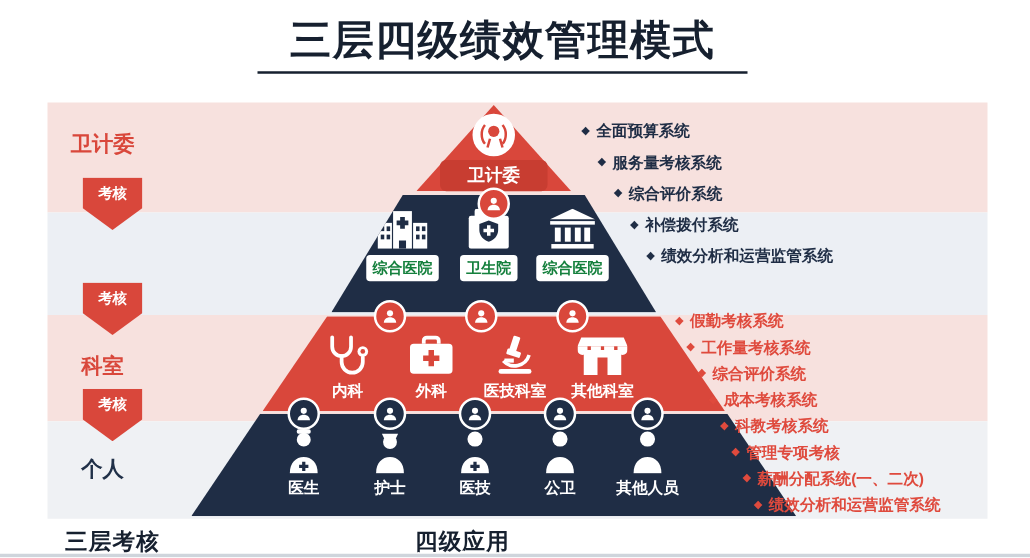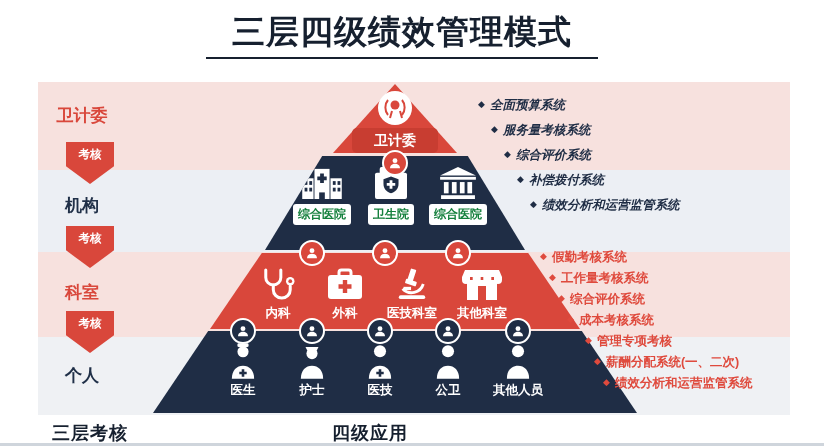--- a/index.html
+++ b/index.html
@@ -47,21 +47,21 @@
   .dept{position:absolute;top:15px;width:66px;text-align:center;}
   .dept-label{font-size:12.5px;font-weight:bold;color:#fff;margin-top:5px;white-space:nowrap;}
 
   .person{position:absolute;top:12px;width:64px;text-align:center;}
   .person-label{font-size:12.5px;font-weight:bold;color:#fff;margin-top:3px;white-space:nowrap;}
 
   
   .sys-list{position:absolute;list-style:none;margin:0;padding:0;}
   .sys-list li{white-space:nowrap;font-weight:bold;}
   .sys-list li::before{content:"◆";font-size:9px;margin-right:5px;vertical-align:2px;}
-  .sys1{left:478px;top:92px;font-style:italic;}
+  .sys1{left:465px;top:92px;}
   .sys1 li{line-height:24px;font-size:12.5px;color:#1f2d45;}
   .sys2{left:540px;top:246px;}
   .sys2 li{line-height:20px;font-size:12.5px;color:#df4a3d;}
 
   
   .footer-label{position:absolute;top:421px;font-size:18px;font-weight:bold;color:#16202f;letter-spacing:1px;}
   .footer-label.f1{left:52px;} .footer-label.f2{left:332px;}
   .bottom-line{position:absolute;left:0;bottom:0;width:100%;height:3px;background:#cfd5dc;}
 
   svg{display:block;margin:0 auto;}
@@ -73,21 +73,20 @@
 
   <div class="title">三层四级绩效管理模式</div>
   <div class="title-underline"></div>
 
   <div class="band b1"></div>
   <div class="band b2"></div>
   <div class="band b3"></div>
   <div class="band b4"></div>
 
   <div class="tier-label red" style="top:104px;">卫计委</div>
-  <div class="tier-label navy" style="top:194px;">机构</div>
   <div class="tier-label red" style="top:281px;">科室</div>
   <div class="tier-label navy" style="top:364px;">个人</div>
 
   <div class="assess-arrow" style="top:142px;">考核</div>
   <div class="assess-arrow" style="top:226px;">考核</div>
   <div class="assess-arrow" style="top:311px;">考核</div>
 
   <div class="pyr l1"></div>
   <div class="apex-badge">
     <svg width="36" height="36" viewBox="0 0 36 36">
@@ -311,20 +310,21 @@
     <li style="margin-left:26px;">综合评价系统</li>
     <li style="margin-left:39px;">补偿拨付系统</li>
     <li style="margin-left:52px;">绩效分析和运营监管系统</li>
   </ul>
 
   <ul class="sys-list sys2">
     <li style="margin-left:0px;">假勤考核系统</li>
     <li style="margin-left:9px;">工作量考核系统</li>
     <li style="margin-left:18px;">综合评价系统</li>
     <li style="margin-left:27px;">成本考核系统</li>
+    <li style="margin-left:36px;">科教考核系统</li>
     <li style="margin-left:45px;">管理专项考核</li>
     <li style="margin-left:54px;">薪酬分配系统(一、二次)</li>
     <li style="margin-left:63px;">绩效分析和运营监管系统</li>
   </ul>
 
   <div class="footer-label f1">三层考核</div>
   <div class="footer-label f2">四级应用</div>
   <div class="bottom-line"></div>
 
 </div>

